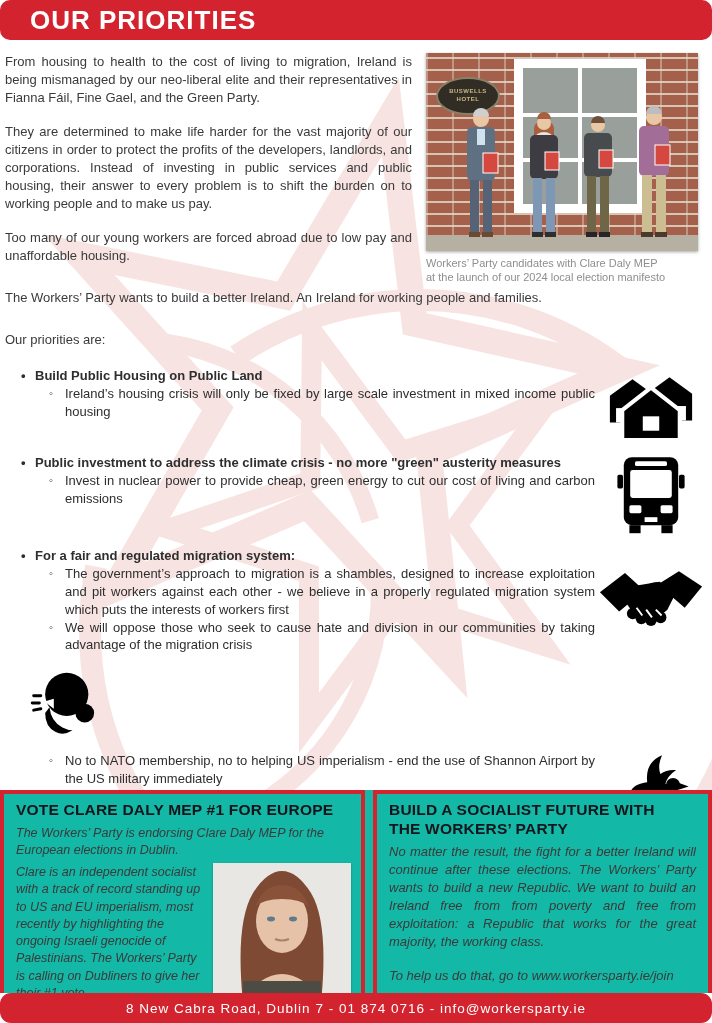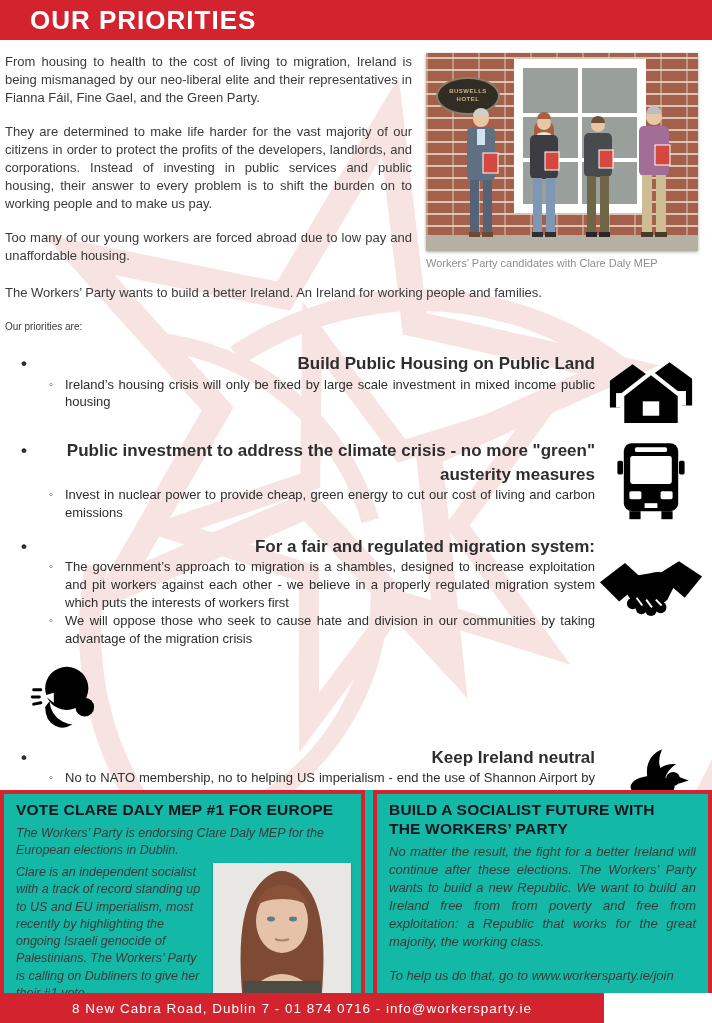--- a/index.html
+++ b/index.html
@@ -3,21 +3,21 @@
 <meta charset="utf-8">
 <style>
   * { margin:0; padding:0; box-sizing:border-box; }
   html,body { background:#ffffff; }
   body {
     width:712px; height:1023px; position:relative; overflow:hidden;
     font-family:"Liberation Sans", sans-serif; color:#3a3a3a;
   }
   
   .header-bar {
-    height:40px; background:#d2232e; display:flex; align-items:center;
+    height:40px; background:#d2232e; display:flex; align-items:center;border-radius:10px;
   }
   .header-bar h1 {
     color:#ffffff; font-size:26px; font-weight:bold; letter-spacing:1px;
     padding-left:30px; font-family:"Liberation Sans", sans-serif;
   }
   
   .watermark {
     position:absolute; left:-50px; top:70px; width:800px; height:740px;
     z-index:0; opacity:.55; pointer-events:none;
   }
@@ -47,46 +47,46 @@
   }
   .sign {
     position:absolute; left:10px; top:24px; width:64px; height:38px; border-radius:50%;
     background:#322d24; border:2px solid #8a8066; display:flex; flex-direction:column;
     align-items:center; justify-content:center; color:#c9b886; font-size:6px; font-weight:bold;
     letter-spacing:.5px; text-align:center; line-height:1.3;
   }
   .people { position:absolute; left:0; top:0; }
   .caption { margin-top:5px; font-size:11px; line-height:1.3; color:#8e8e8e; }
   .mission { font-size:13px; line-height:1.4; margin-top:4px; }
-  .pri-label { font-size:10px; margin-top:19px; }
+  .pri-label { font-size:13px; margin-top:25px; }
   
   .pri-list { margin-top:20px; }
   .pri { display:flex; margin-bottom:13px; }
   .pri-text { flex:1; padding-left:30px; }
-  .pri-title { position:relative; font-size:17px; font-weight:bold; line-height:1.38; color:#2e2e2e;text-align:right; }
+  .pri-title { position:relative; font-size:13px; font-weight:bold; line-height:1.38; color:#2e2e2e; }
   .pri-title::before { content:"\2022"; position:absolute; left:-14px; }
   .sub { position:relative; font-size:13px; line-height:1.38; padding-left:30px; text-align:justify; color:#2e2e2e; }
   .sub::before { content:"\25E6"; position:absolute; left:14px; font-size:11px; top:1px; }
   .pri-icon { width:112px; display:flex; align-items:center; justify-content:center; }
   .pri-icon svg { display:block; }
   
   .bottom { position:absolute; left:0; top:790px; width:712px; height:203px; display:flex; z-index:2; background:#14b8a6; }
   .bottom-box { border:4px solid #d2232e; border-bottom:none; overflow:hidden; }
   .bottom-left { width:365px; padding:7px 10px 0 12px; }
   .bottom-gap { width:8px; }
   .bottom-right { flex:1; padding:7px 12px 0 12px; }
   .bottom h2 { font-size:15.5px; color:#14141c; line-height:1.2; letter-spacing:.2px; font-weight:bold; }
   .bottom-left p, .bottom-right p { font-size:12.5px; line-height:1.38; margin-top:5px;font-style:italic; }
   .bottom-right p { text-align:justify; font-size:13px; }
   .clare-photo { float:right; width:138px; height:140px; margin:4px 0 4px 8px; box-shadow:0 1px 2px rgba(0,0,0,.3); }
   .cta { margin-top:16px !important; text-align:left !important; }
   
   .footer {
-    position:absolute; left:0; bottom:0; width:604px; height:30px; background:#d2232e;
-    display:flex; align-items:center; justify-content:center; z-index:3;
+    position:absolute; left:0; bottom:0; width:712px; height:30px; background:#d2232e;
+    display:flex; align-items:center; justify-content:center; z-index:3;border-radius:11px;
   }
   .footer span { color:#ffffff; font-size:13.5px; letter-spacing:1px; }
 </style>
 </head>
 <body>
 
 <div class="header-bar">
   <h1>OUR PRIORITIES</h1>
 </div>
 
@@ -155,20 +155,21 @@
           <rect x="213" y="73" width="30" height="50" rx="5" fill="#a26d96"></rect>
           <rect x="216" y="122" width="10" height="59" fill="#cdbd92"></rect>
           <rect x="230" y="122" width="10" height="59" fill="#cdbd92"></rect>
           <rect x="215" y="179" width="12" height="5" fill="#4a3a2c"></rect>
           <rect x="229" y="179" width="12" height="5" fill="#4a3a2c"></rect>
           <rect x="229" y="92" width="15" height="20" fill="#d4483f" stroke="#fff"></rect>
         </svg>
       </div>
       <div class="caption">
         <div>Workers’ Party candidates with Clare Daly MEP</div>
+        <div>at the launch of our 2024 local election manifesto</div>
       </div>
     </div>
   </div>
 
   <p class="mission">The Workers’ Party wants to build a better Ireland. An Ireland for working people and families.</p>
   <p class="pri-label">Our priorities are:</p>
 
   <div class="pri-list">
 
     <div class="pri">
@@ -237,21 +238,20 @@
           <circle cx="83" cy="64" r="13"></circle>
           <path d="M34 56 Q36 76 52 84 Q60 88 66 88 Q54 96 42 90 Q28 83 28 64 Z"></path>
           <path d="M27 48 L40 44 L40 58 Z" fill="#fff"></path>
           <path d="M12 40 L22 40 M10 50 L20 50 M12 60 L22 58" stroke="#000" stroke-width="4" stroke-linecap="round"></path>
         </svg>
       </div>
     </div>
 
     <div class="pri">
       <div class="pri-text">
-        <div class="pri-title">Keep Ireland neutral</div>
         <div class="sub">No to NATO membership, no to helping US imperialism - end the use of Shannon Airport by the US military immediately</div>
       </div>
       <div class="pri-icon">
         <svg width="80" height="66" viewBox="0 0 100 84" fill="#000">
           <ellipse cx="52" cy="52" rx="28" ry="14"></ellipse>
           <circle cx="78" cy="42" r="9"></circle>
           <path d="M85 39 L98 44 L85 48 Z"></path>
           <path d="M46 44 Q40 14 64 4 Q58 18 62 28 Q70 22 82 23 Q70 31 68 42 Z"></path>
           <path d="M30 58 Q12 64 4 78 Q20 75 34 67 Z"></path>
         </svg>

